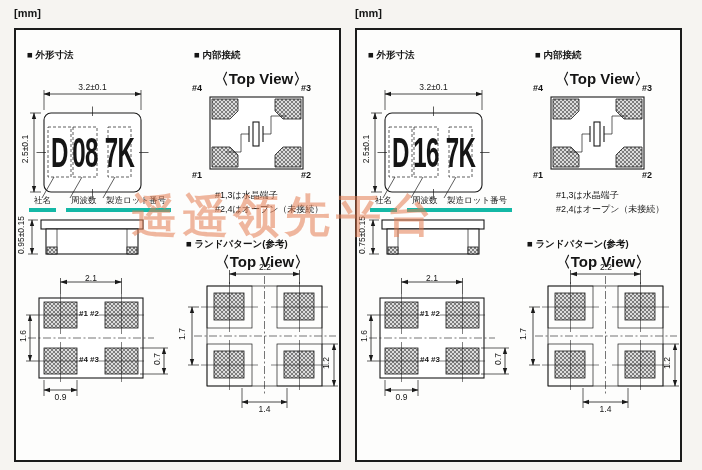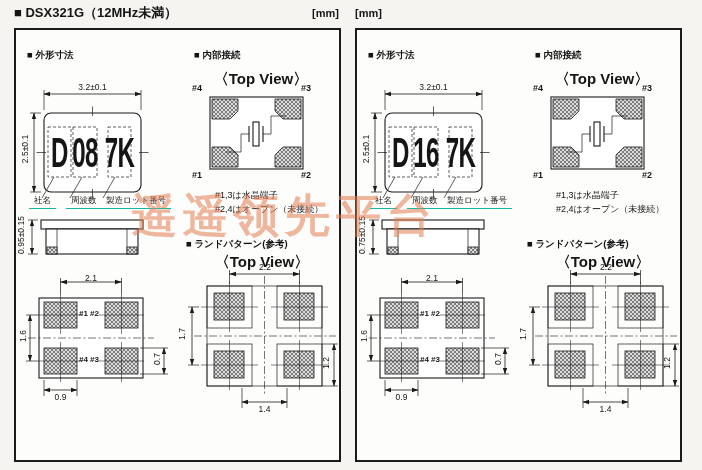--- a/index.html
+++ b/index.html
@@ -12,21 +12,21 @@
   .panel{position:absolute;top:28px;width:327px;height:434px;background:#fdfdfc;
          border:2px solid #1b1b1b;box-sizing:border-box;}
   #hdr0,#panel0{left:14px;} #hdr1,#panel1{left:355px;}
   .art{position:absolute;left:0;top:0;}
   .sec-title{position:absolute;font-size:9.5px;font-weight:bold;white-space:nowrap;}
   .tv{position:absolute;font-size:15px;font-weight:bold;white-space:nowrap;text-align:center;}
   .dt{position:absolute;font-size:8.5px;text-align:center;white-space:nowrap;}
   .rot{transform:rotate(-90deg);}
   .mk{position:absolute;height:50px;display:flex;align-items:center;justify-content:center;
       font-weight:bold;font-size:43px;letter-spacing:-1px;transform:scaleX(0.56);}
-  .mlbl{position:absolute;font-size:8.5px;border-bottom:1px solid #14b8a6;
+  .mlbl{position:absolute;font-size:8.5px;border-bottom:4px solid #14b8a6;
         padding:0 5px 1px;white-space:nowrap;}
   .pn{position:absolute;font-size:9px;font-weight:bold;}
   .pl{position:absolute;font-size:8px;font-weight:bold;}
   .note{position:absolute;font-size:9px;white-space:nowrap;}
   .watermark{position:absolute;left:132px;top:186px;font-size:45px;font-weight:bold;
              letter-spacing:6px;color:rgba(227,124,80,0.55);white-space:nowrap;z-index:5;}
   svg .ln{stroke:#1a1a1a;stroke-width:1.1;fill:none;}
   svg .fw{fill:#fff;}
   svg .thin{stroke:#1a1a1a;stroke-width:0.7;fill:none;}
   svg .xh{stroke:#1a1a1a;stroke-width:0.55;fill:none;}
@@ -113,21 +113,20 @@
       <path class="dim" d="M176,277 V335" marker-start="url(#arr)" marker-end="url(#arr)"></path>
       <path class="thin" d="M226,358 V378 M271,358 V378"></path>
       <path class="dim" d="M226,372 H271" marker-start="url(#arr)" marker-end="url(#arr)"></path>
       <path class="thin" d="M306,314 H322 M306,356 H322"></path>
       <path class="dim" d="M318,314 V356" marker-start="url(#arr)" marker-end="url(#arr)"></path>
     </symbol>
   </defs>
 </svg>
 
 <div class="hdr-row" id="hdr0">
-  <span class="hdr">■ DSX321G（12MHz未満）</span>
   <span class="unit">[mm]</span>
 </div>
 <div class="panel" id="panel0">
   <svg class="art" width="327" height="432" viewBox="0 0 327 432">
       <use href="#panel-art"></use>
     </svg>
   <div class="sec-title" style="left:11px;top:19px">■ 外形寸法</div>
   <div class="dt" style="left:28px;top:52px;width:97px">3.2±0.1</div>
   <div class="dt rot" style="left:-26px;top:114px;width:70px">2.5±0.1</div>
   <div class="mk" style="left:32px;width:23px;top:97px">D</div>

